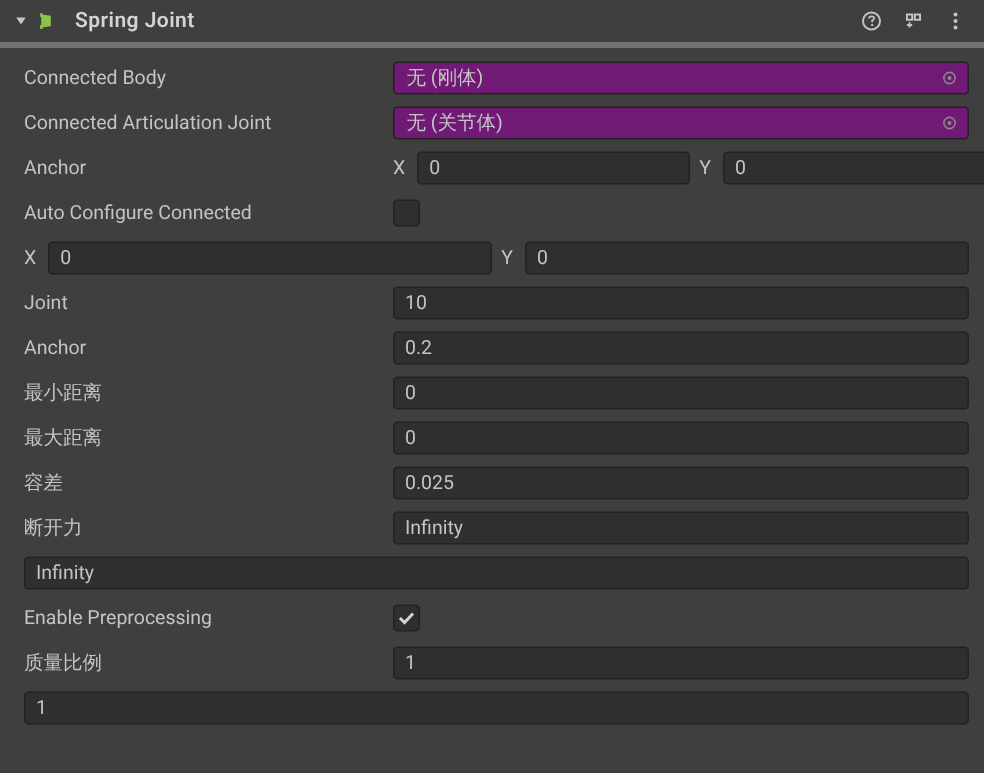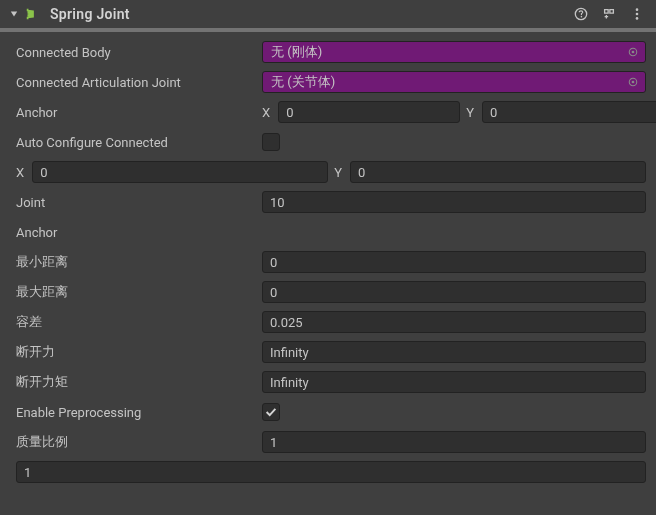--- a/index.html
+++ b/index.html
@@ -127,20 +127,23 @@
 
   <div class="row">
     <div class="label">Joint</div>
     <div class="field-area">
         <input class="num-input" value="10" style="">
       </div>
   </div>
 
   <div class="row">
     <div class="label">Anchor</div>
+    <div class="field-area">
+        <input class="num-input" value="0.2" style="">
+      </div>
   </div>
 
   <div class="row">
     <div class="label">最小距离</div>
     <div class="field-area">
         <input class="num-input" value="0" style="">
       </div>
   </div>
 
   <div class="row">
@@ -158,21 +161,20 @@
   </div>
 
   <div class="row">
     <div class="label">断开力</div>
     <div class="field-area">
         <input class="num-input" value="Infinity" style="">
       </div>
   </div>
 
   <div class="row">
-    <div class="label">断开力矩</div>
     <div class="field-area">
         <input class="num-input" value="Infinity" style="">
       </div>
   </div>
 
 
   <div class="row">
     <div class="label">Enable Preprocessing</div>
     <div class="field-area">
       <div class="checkbox checked">

